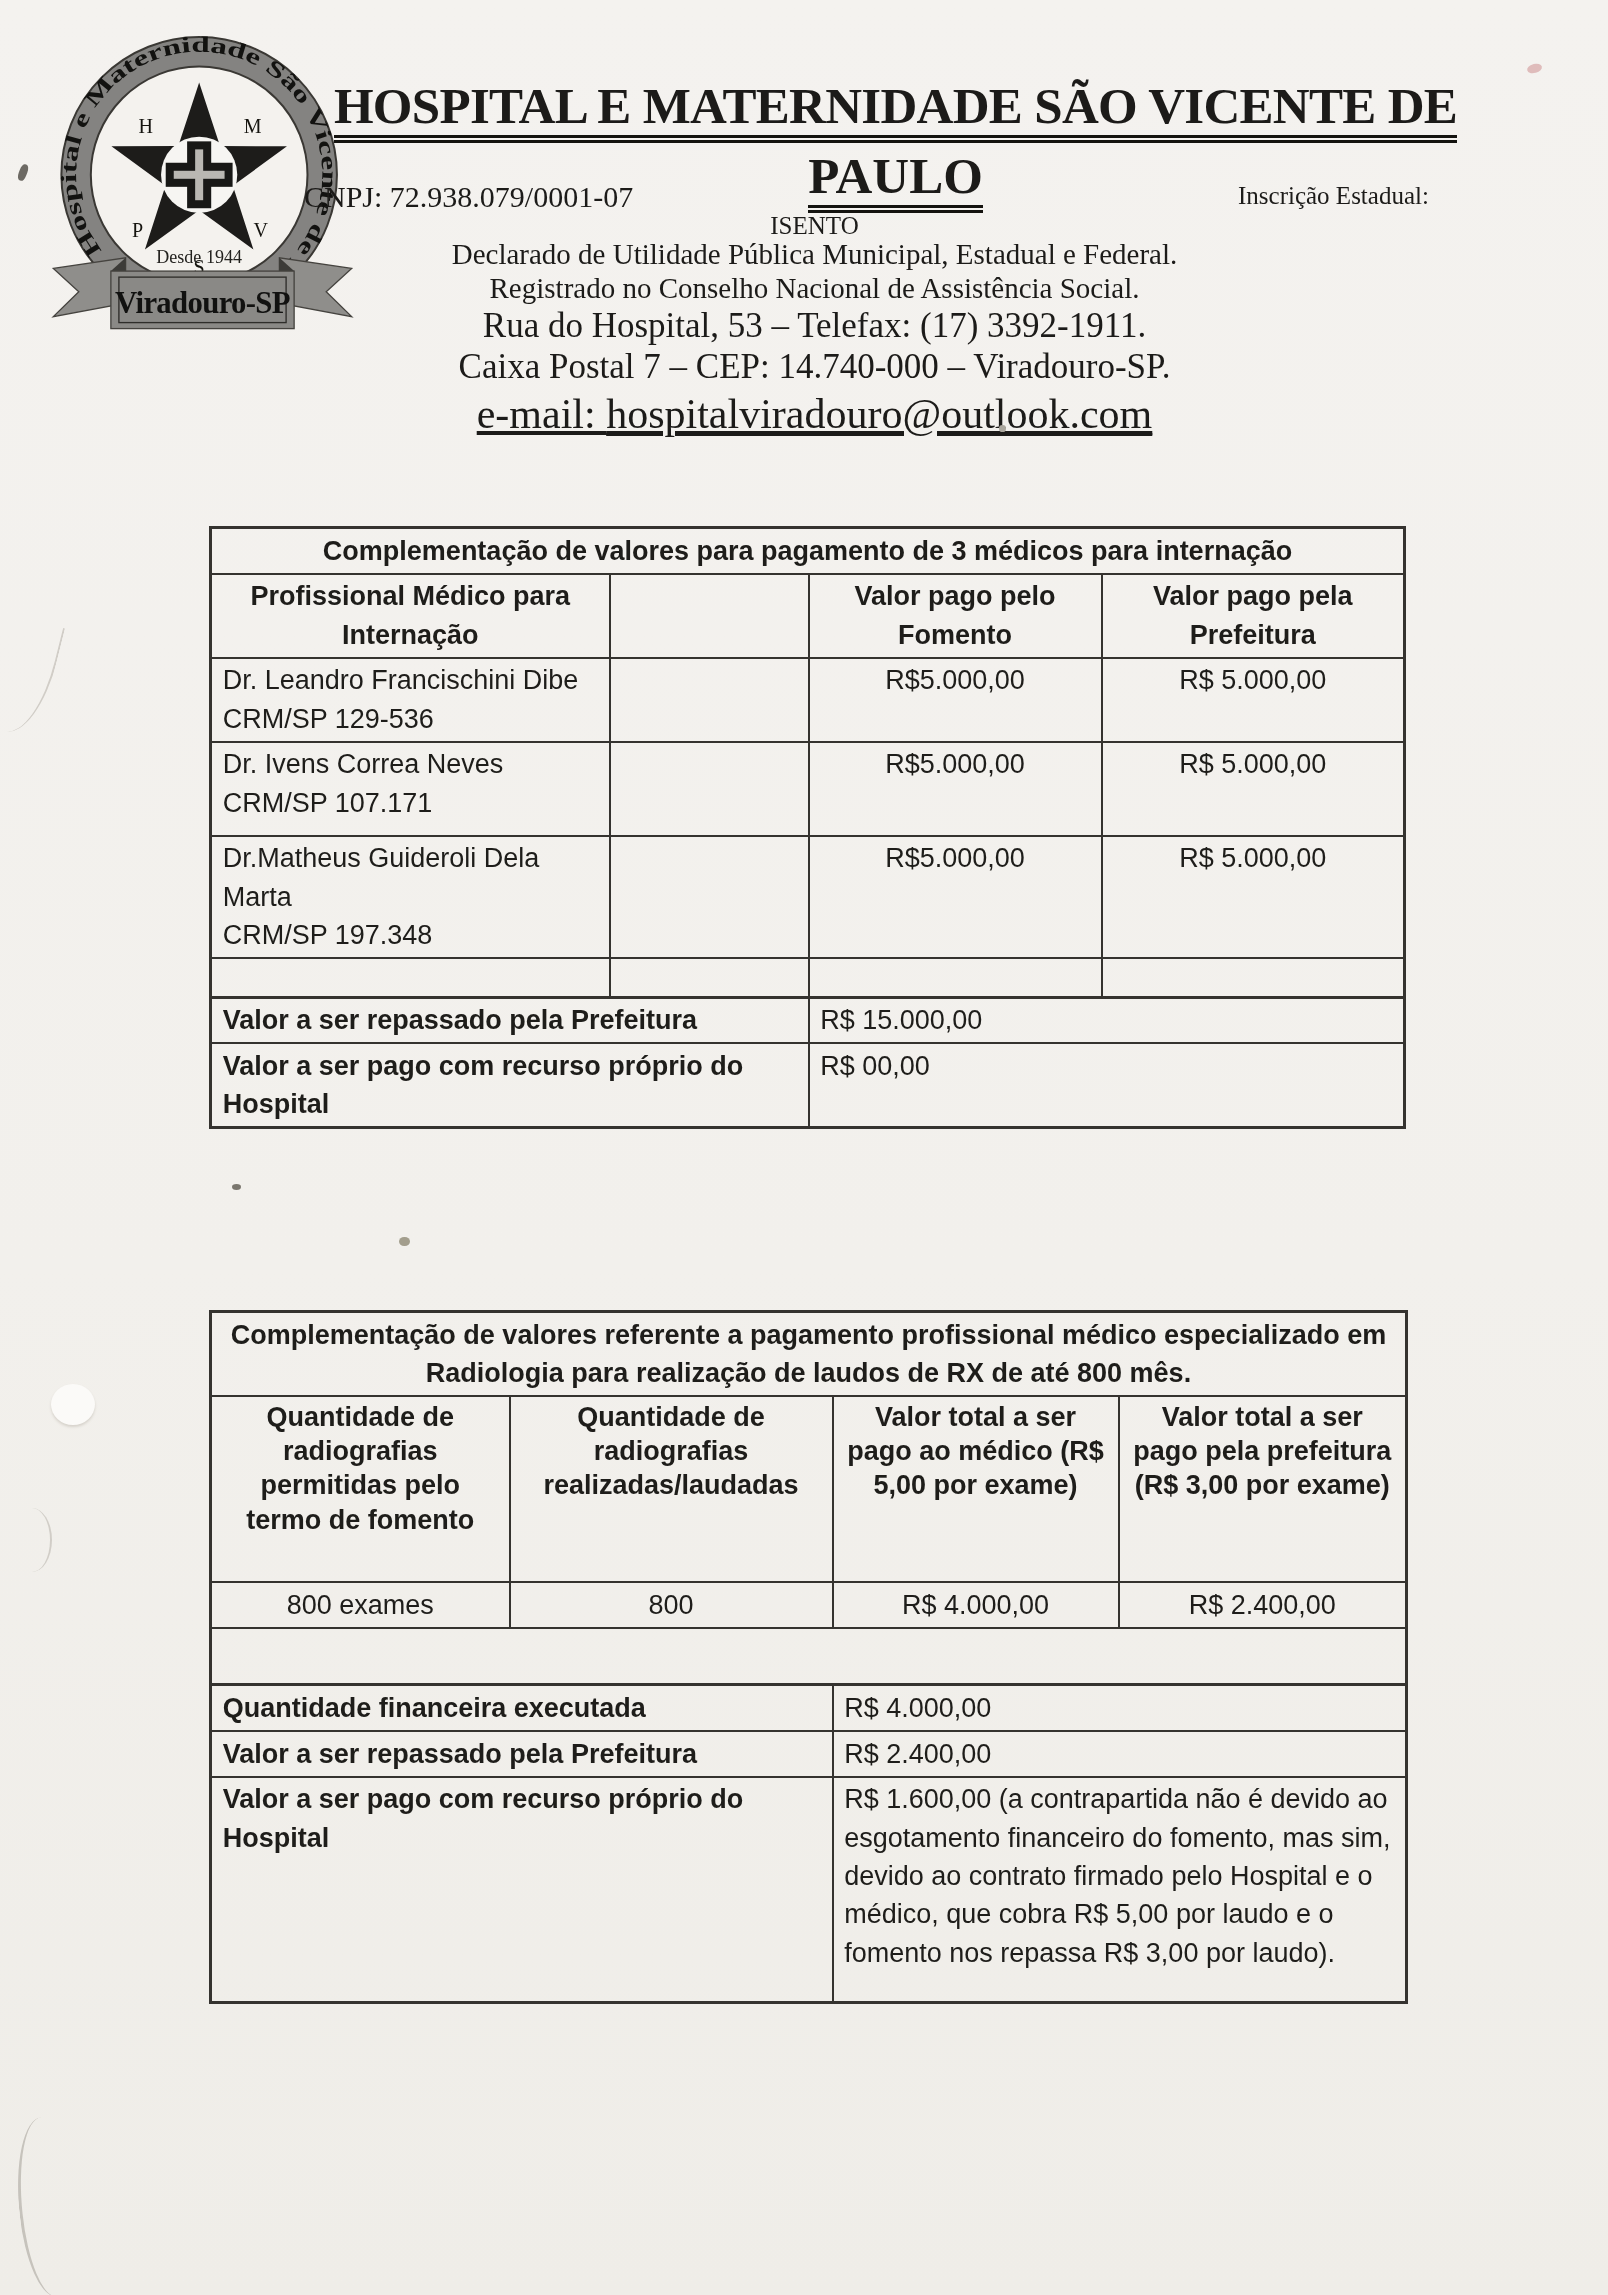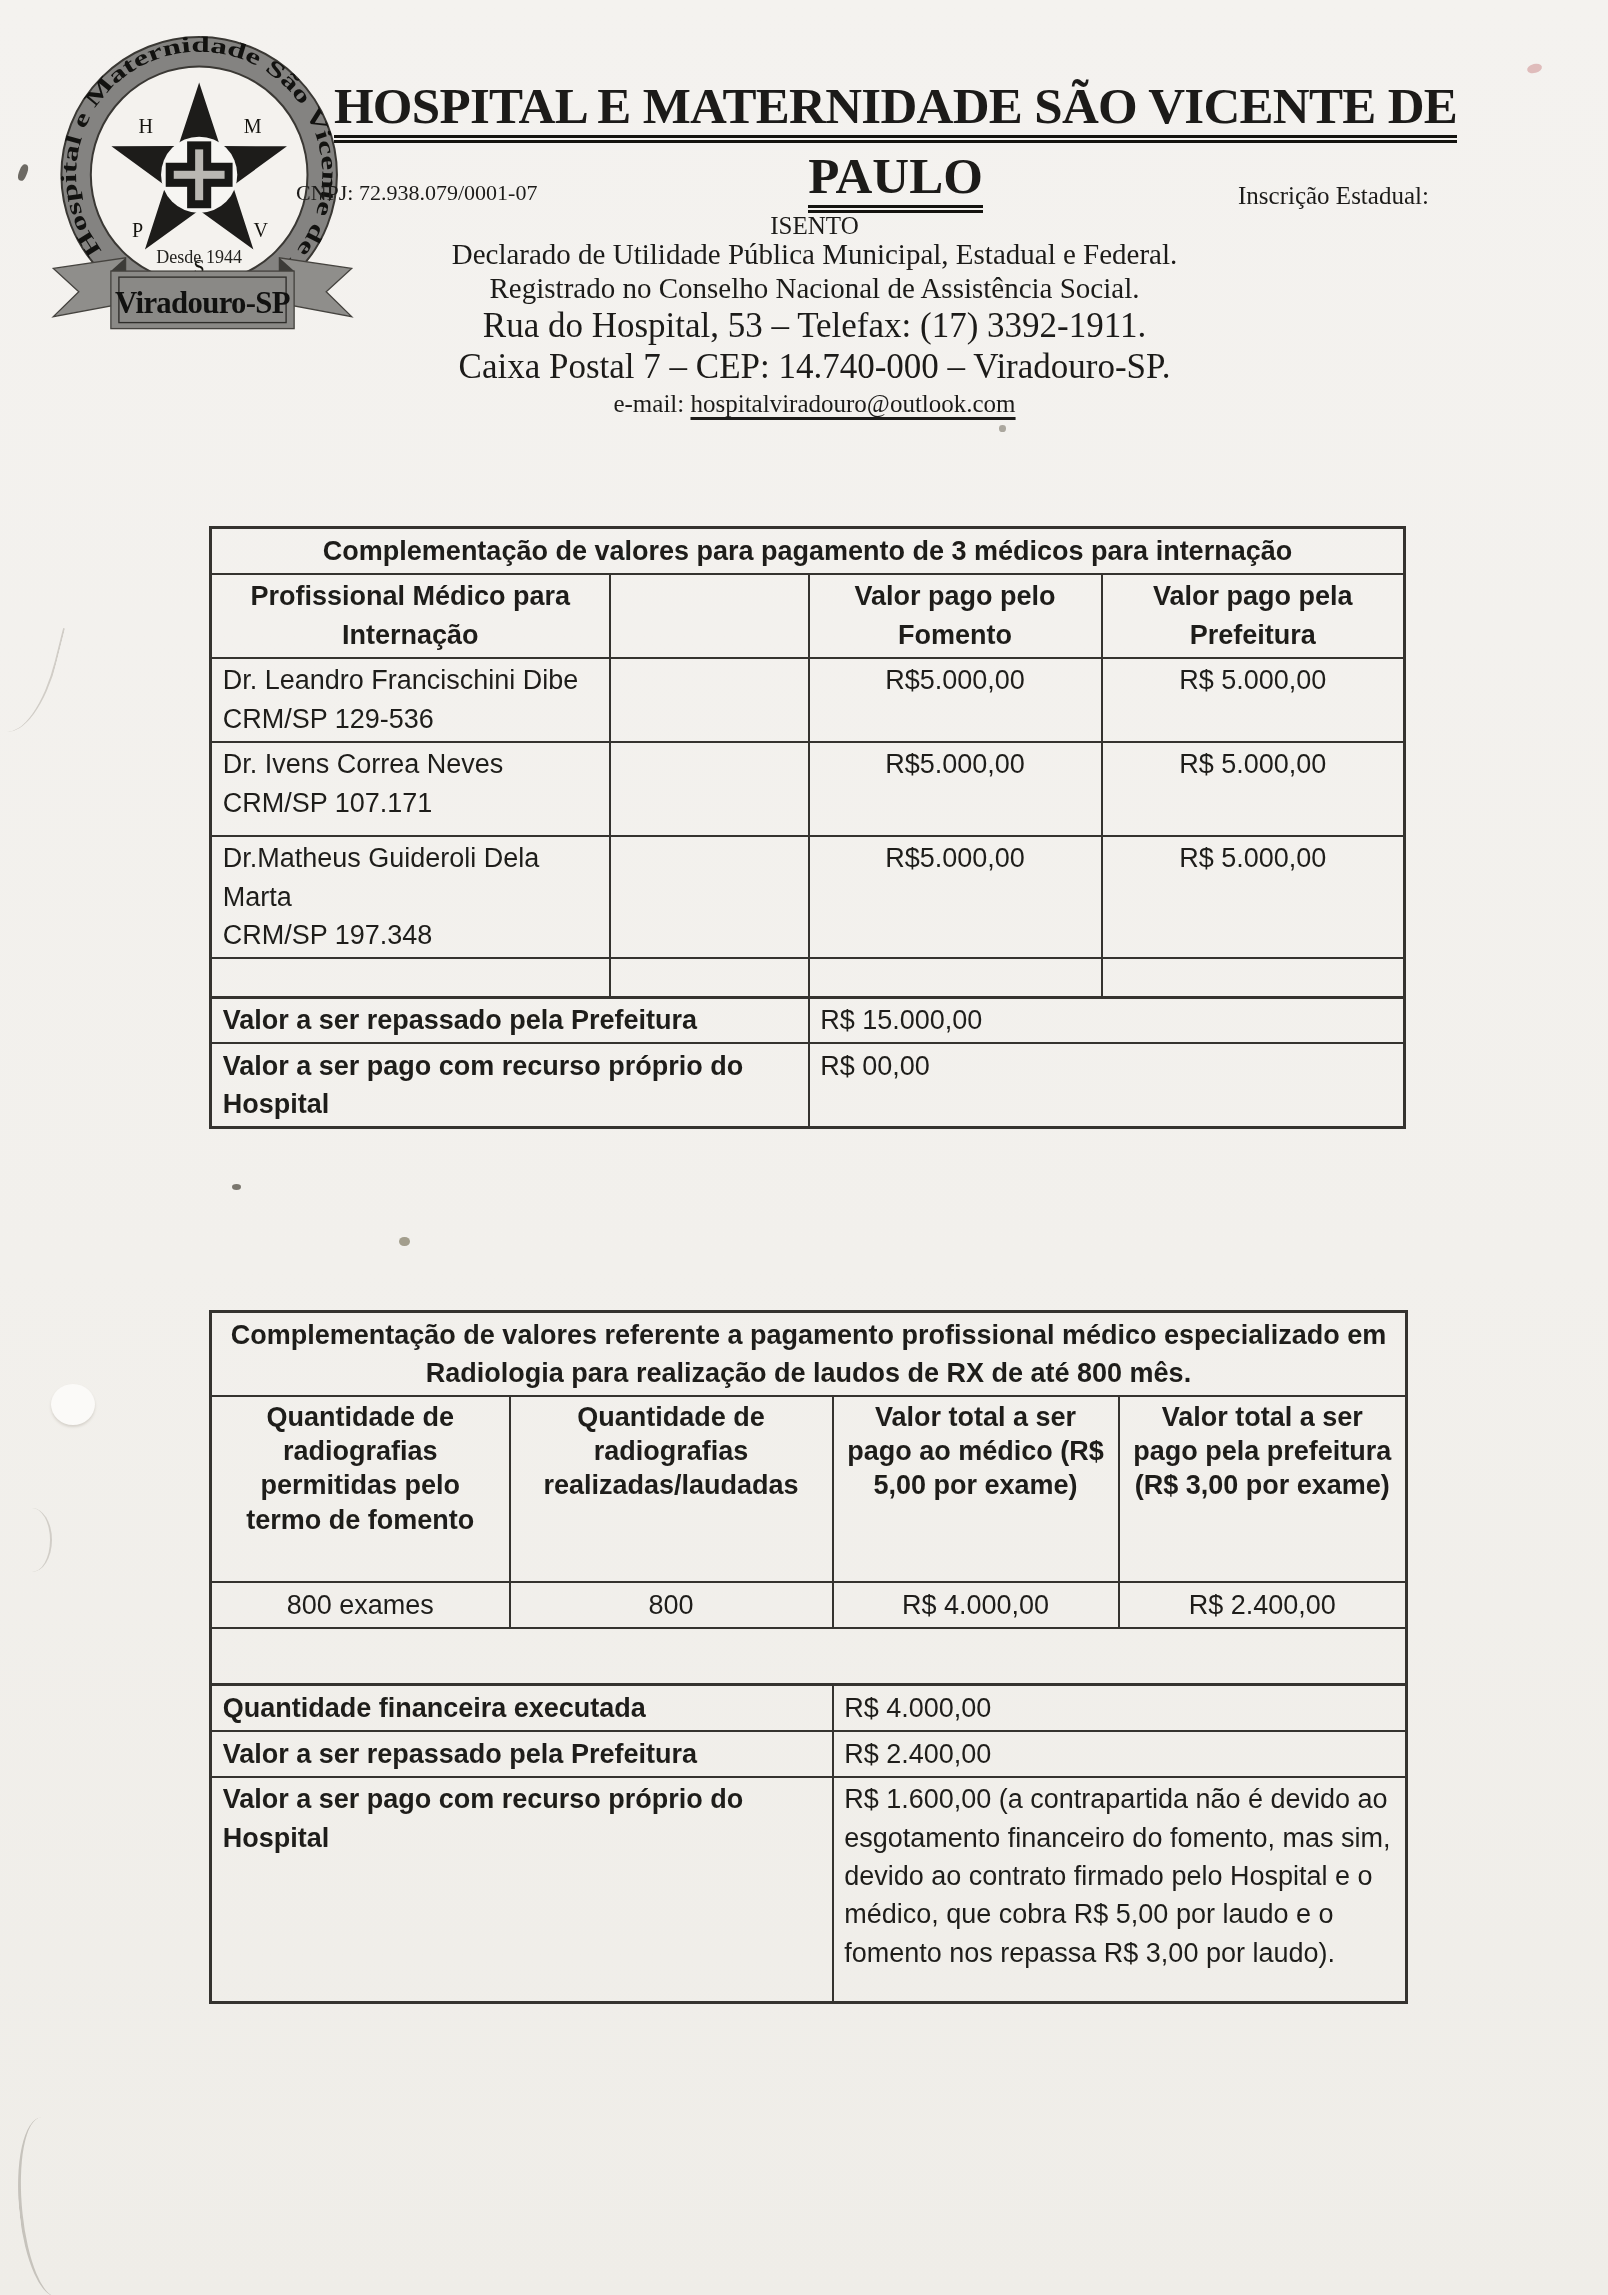--- a/index.html
+++ b/index.html
@@ -24,29 +24,29 @@
     letter-spacing: -0.7px; line-height: 1.0;
     font-family: "Liberation Serif", serif;
   }
   .main-title .u2, .main-title2 .u2 {
     display: inline-block; border-bottom: 8px double #14130f; padding-bottom: 2.7px;
   }
   .main-title2 {
     position: absolute; left: 301px; top: 151px; width: 1189px;
     text-align: center; font-weight: bold; font-size: 51px; line-height: 1.0;
   }
-  .cnpj-line  { position: absolute; left: 296px;  top: 180px; font-size: 22px; }
+  .cnpj-line  { position: absolute; left: 304px;  top: 180px; font-size: 30px; }
   .insc-line  { position: absolute; left: 1238px; top: 182px; font-size: 25px; }
   .hdr-center { position: absolute; left: 220px; width: 1189px; text-align: center; }
   .isento     { top: 212px; font-size: 25px; }
   .declarado  { top: 238px; font-size: 29px; }
   .registrado { top: 272px; font-size: 29px; }
   .rua        { top: 306px; font-size: 35px; }
   .caixa      { top: 347px; font-size: 35px; }
-  .emailln    { top: 390px; font-size: 25px; }
+  .emailln    { top: 390px; font-size: 42px; text-decoration: underline; }
   .emailln .email-u { text-decoration: underline; text-decoration-thickness: 2.7px; text-underline-offset: 4.7px; }
 
   
   table.doc {
     position: absolute; left: 209px; border-collapse: collapse; table-layout: fixed;
     font-family: "Liberation Sans", sans-serif; color: #1e1d1a;
     border: 3.3px solid #35332f;
   }
   table.doc td {
     border: 2px solid #35332f; vertical-align: top;

